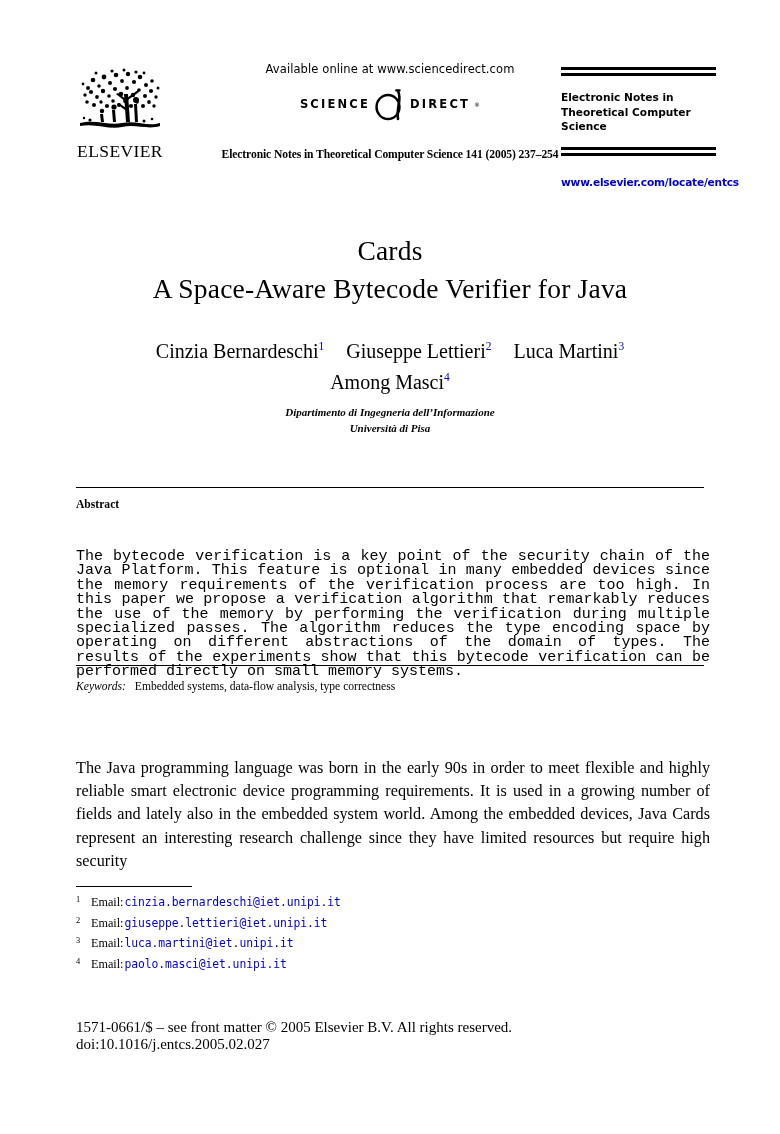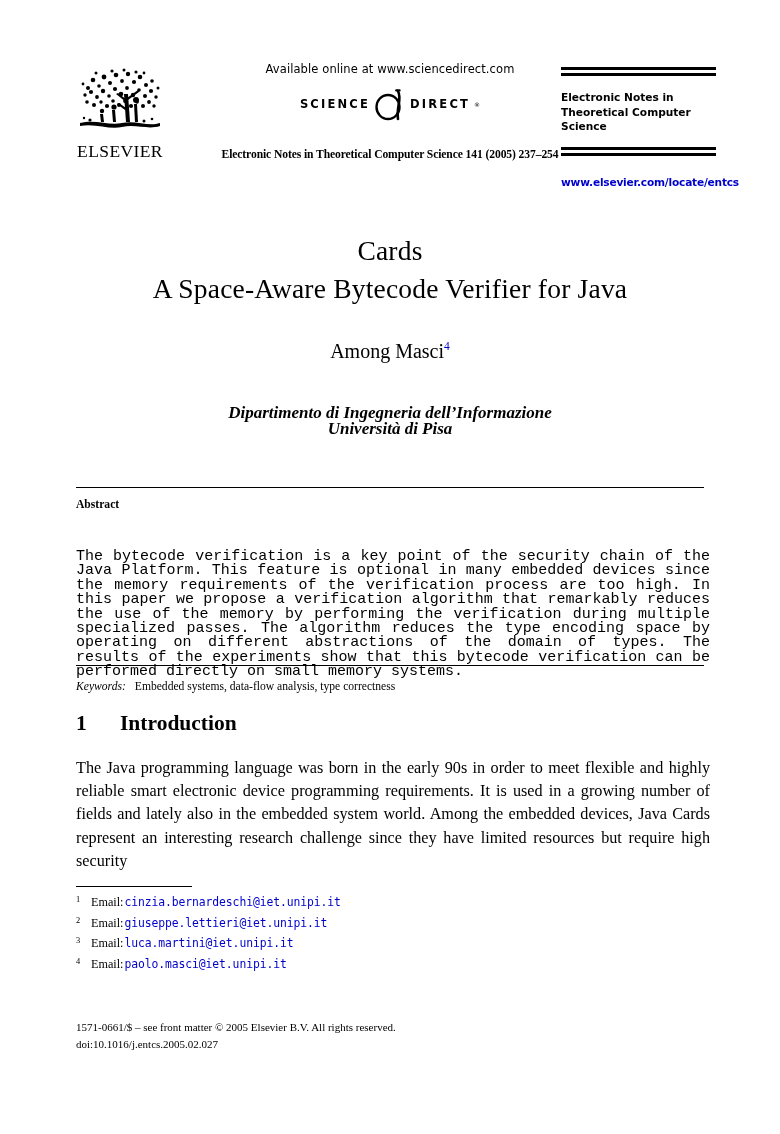--- a/index.html
+++ b/index.html
@@ -184,21 +184,21 @@
   
   .affiliation {
     position: absolute;
     top: 405px;
     left: 80px;
     width: 620px;
     text-align: center;
     font-family: "Liberation Serif", serif;
     font-style: italic;
     font-weight: bold;
-    font-size: 17px;
+    font-size: 11px;
     line-height: 15.5px;
   }
 
   
   .hrule {
     position: absolute;
     left: 76px;
     width: 628px;
     border-top: 1.6px solid #000;
   }
@@ -303,21 +303,21 @@
     letter-spacing: -0.1px;
   }
 
   
   .page-footer {
     position: absolute;
     top: 1019px;
     left: 76px;
     width: 634px;
     font-family: "Liberation Serif", serif;
-    font-size: 11px;
+    font-size: 15px;
     line-height: 17.4px;
   }
 </style>
 </head>
 <body>
 
 <div class="page">
 
   <div class="masthead">
 
@@ -425,20 +425,23 @@
     </div>
   </div>
 
   <div class="paper-title">
     <div>Cards</div>
     <div>A Space-Aware Bytecode Verifier for Java</div>
   </div>
 
   <div class="authors">
     <div>
+      <span class="author-name"><span>Cinzia Bernardeschi</span><sup class="fn-mark">1</sup></span><span class="author-gap"></span><span class="author-name"><span>Giuseppe Lettieri</span><sup class="fn-mark">2</sup></span><span class="author-gap"></span><span class="author-name"><span>Luca Martini</span><sup class="fn-mark">3</sup></span>
+    </div>
+    <div>
       <span class="author-name"><span>Among Masci</span><sup class="fn-mark">4</sup></span>
     </div>
   </div>
 
   <div class="affiliation">
     <div>Dipartimento di Ingegneria dell’Informazione</div>
     <div>Università di Pisa</div>
   </div>
 
   <div class="hrule hrule-abstract-top"></div>
@@ -446,23 +449,20 @@
   <div class="abstract-block">
     <div class="abstract-heading">Abstract</div>
     <div class="abstract-text">The bytecode verification is a key point of the security chain of the Java Platform. This feature is optional in many embedded devices since the memory requirements of the verification process are too high. In this paper we propose a verification algorithm that remarkably reduces the use of the memory by performing the verification during multiple specialized passes. The algorithm reduces the type encoding space by operating on different abstractions of the domain of types. The results of the experiments show that this bytecode verification can be performed directly on small memory systems.</div>
     <div class="keywords-line">
       <span class="keywords-label">Keywords:</span><span class="keywords-values">Embedded systems, data-flow analysis, type correctness</span>
     </div>
   </div>
 
   <div class="hrule hrule-abstract-bottom"></div>
 
-  <div class="section-heading">
-    <span class="section-num">1</span><span>Introduction</span>
-  </div>
 
   <div class="body-text">The Java programming language was born in the early 90s in order to meet flexible and highly reliable smart electronic device programming requirements. It is used in a growing number of fields and lately also in the embedded system world. Among the embedded devices, Java Cards represent an interesting research challenge since they have limited resources but require high security</div>
 
   <div class="footnote-area">
     <div class="footnote-rule"></div>
 
     <div class="footnote-row">
       <span class="footnote-num">1</span>
       <span class="footnote-label">Email:</span>
       <span class="footnote-email">cinzia.bernardeschi@iet.unipi.it</span>

